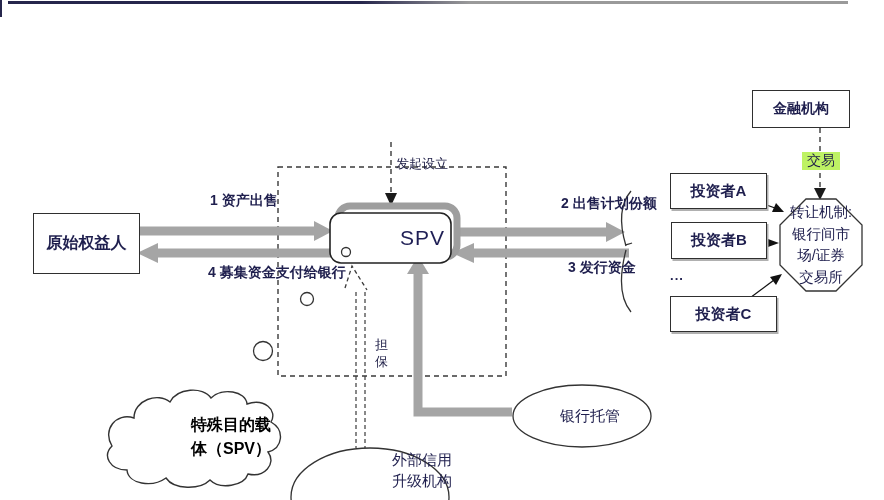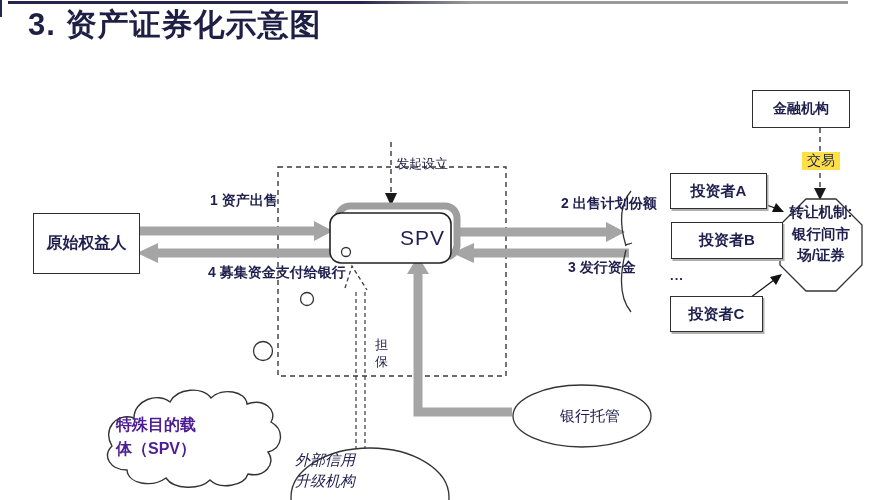--- a/index.html
+++ b/index.html
@@ -14,53 +14,52 @@
   .title{left:28px;top:4px;font-size:31px;font-weight:bold;letter-spacing:1px;
     color:#1f1f46;white-space:nowrap;margin:0;}
   svg.layer{position:absolute;left:0;top:0;}
   .node{border:1.6px solid #2f2f2f;background:#fff;display:flex;align-items:center;
     justify-content:center;font-weight:600;color:#1f1f4e;box-sizing:border-box;}
   .box-securities{left:335px;top:97px;width:105px;height:45px;font-size:15px;}
   .box-originator{left:33px;top:213px;width:107px;height:61px;font-size:16px;}
   .box-financial{left:752px;top:90px;width:98px;height:38px;font-size:14px;}
   .box-investor{box-shadow:1.5px 2px 0 0 #b0b0b0;font-size:15px;margin-left:40px;}
   .box-inv-a{left:630px;top:173px;width:97px;height:36px;}
-  .box-inv-b{left:631px;top:222px;width:112px;height:37px;}
-  .box-inv-c{left:630px;top:296px;width:93px;height:36px;}
+  .box-inv-b{left:631px;top:222px;width:96px;height:37px;}
+  .box-inv-c{left:630px;top:296px;width:107px;height:36px;}
   .spv-label{left:330px;top:213px;width:121px;height:50px;display:flex;align-items:center;
     justify-content:center;font-size:21px;letter-spacing:1px;color:#1f1f55;margin-left:32px;}
   .flowlabel{font-size:14px;font-weight:bold;color:#1f1f4e;white-space:nowrap;margin-left:48px;}
   .lbl-flow1{left:162px;top:192px;}
   .lbl-flow2{left:513px;top:195px;}
   .lbl-flow3{left:520px;top:259px;}
   .lbl-flow4{left:160px;top:264px;}
   .lbl-establish{left:396px;top:155px;font-size:13px;color:#22224a;white-space:nowrap;}
   .lbl-trade{left:802px;top:152px;width:38px;font-size:14px;color:#22224a;text-align:center;
-    background:#fde047;}
+    background:#bef264;}
   .lbl-guarantee{left:375px;top:336px;width:15px;font-size:13px;line-height:17px;
     color:#22224a;word-break:break-all;text-align:left;}
   .ellipsis{left:662px;top:268px;width:30px;text-align:center;font-size:13px;
     font-weight:bold;color:#1f1f4e;letter-spacing:1px;}
   .octtext{left:778px;top:202px;width:86px;text-align:center;font-size:14.5px;
-    font-weight:bold;line-height:21.5px;color:#1f1f4e;}
+    font-weight:normal;line-height:21.5px;color:#1f1f4e;}
   .custodytext{left:513px;top:407px;width:154px;text-align:center;font-size:15px;
     color:#1f1f4e;}
-  .cloudtext{left:116px;top:413px;width:155px;text-align:left;font-size:16px;
-    font-weight:bold;line-height:24px;color:#4c1d95;}
-  .credittext{left:295px;top:449px;width:150px;text-align:left;font-size:15px;
-    line-height:21px;color:#1f1f4e;font-style:italic;}
+  .cloudtext{left:116px;top:413px;width:155px;text-align:right;font-size:16px;
+    font-weight:bold;line-height:24px;color:#000000;}
+  .credittext{left:302px;top:449px;width:150px;text-align:right;font-size:15px;
+    line-height:21px;color:#1f1f4e;}
 </style>
 </head>
 <body>
 
 <div class="stage">
 
   <div class="abs topline"></div>
   <div class="abs toptick"></div>
-  <h1 class="abs title">3. 资产证券化示意图</h1>
 
   <svg class="layer" width="884" height="500" viewBox="0 0 884 500">
 
     <rect x="278" y="167" width="228" height="209" fill="none" stroke="#3a3a3a" stroke-width="1.4" stroke-dasharray="5 4"></rect>
 
     <line x1="391" y1="142" x2="391" y2="194" stroke="#3a3a3a" stroke-width="1.4" stroke-dasharray="5 4"></line>
     <polygon points="385,193 397,193 391,206" fill="#1a1a1a"></polygon>
 
     <line x1="820" y1="128" x2="820" y2="189" stroke="#3a3a3a" stroke-width="1.4" stroke-dasharray="5 4"></line>
     <polygon points="814,188 826,188 820,200" fill="#1a1a1a"></polygon>
@@ -139,20 +138,21 @@
   <div class="abs flowlabel lbl-flow3">3 发行资金</div>
   <div class="abs flowlabel lbl-flow4">4 募集资金支付给银行</div>
   <div class="abs lbl-establish">发起设立</div>
   <div class="abs lbl-trade">交易</div>
   <div class="abs lbl-guarantee">担保</div>
 
   <div class="abs octtext">
     <div>转让机制:</div>
     <div>银行间市</div>
     <div>场/证券</div>
+    <div>交易所</div>
   </div>
 
   <div class="abs custodytext">银行托管</div>
   <div class="abs cloudtext">
     <div>特殊目的载</div>
     <div>体（SPV）</div>
   </div>
   <div class="abs credittext">
     <div>外部信用</div>
     <div>升级机构</div>

